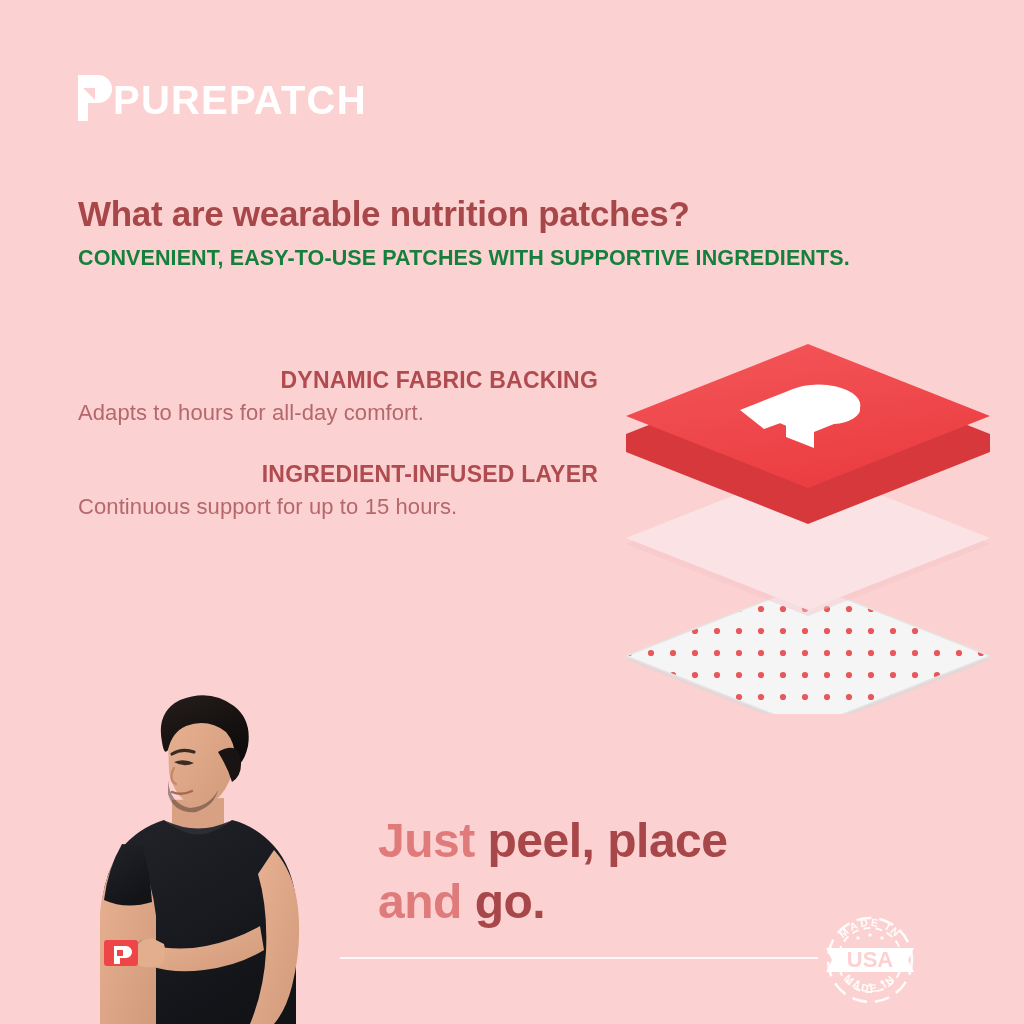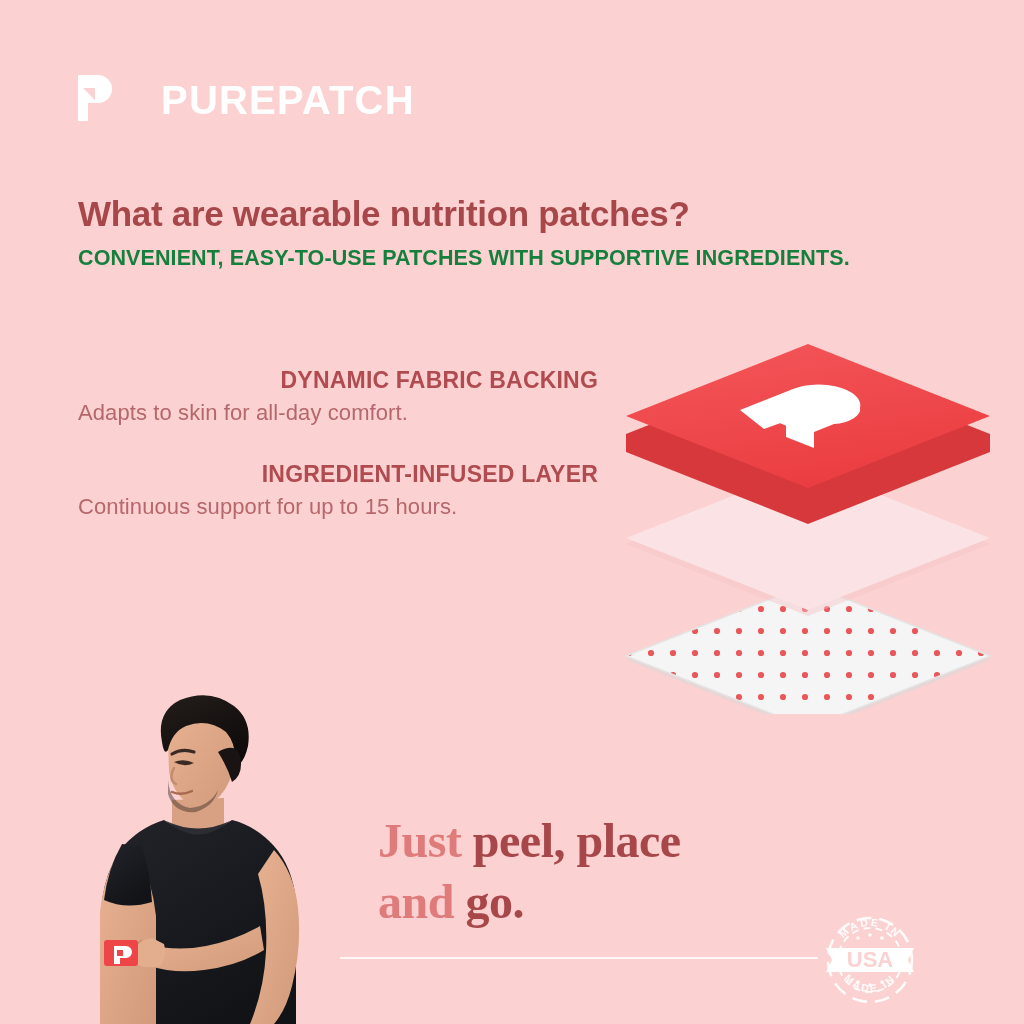--- a/index.html
+++ b/index.html
@@ -25,21 +25,20 @@
   }
 
   
   .logo {
     position: absolute;
     left: 78px;
     top: 76px;
     display: flex;
     align-items: center;
     height: 48px;
-    gap: 48px;
   }
   .logo-mark { display: block; }
   .logo-word {
     font-size: 40px;
     font-weight: bold;
     letter-spacing: 1.2px;
     color: #FFFFFF;
     line-height: 1;
     margin-left: 1px;
   }
@@ -109,21 +108,20 @@
   
   .tagline {
     position: absolute;
     left: 378px;
     top: 810px;
     font-size: 48px;
     font-weight: bold;
     line-height: 1.28;
     letter-spacing: -0.5px;
     color: #A8474A;
-    font-family: Liberation Serif, serif;
   }
   .tag-light { color: #E07B7B; }
   .tag-dark  { color: #A8474A; }
 
   
   .divider {
     position: absolute;
     left: 340px;
     top: 957px;
     width: 478px;
@@ -167,21 +165,21 @@
     </span>
     <span class="logo-word">PUREPATCH</span>
   </div>
 
   <div class="headline">What are wearable nutrition patches?</div>
   <div class="subheadline">CONVENIENT, EASY-TO-USE PATCHES WITH SUPPORTIVE INGREDIENTS.</div>
 
   <div class="features">
     <div class="feature">
       <div class="feature-title">DYNAMIC FABRIC BACKING</div>
-      <div class="feature-desc">Adapts to skin for all-day comfort.</div>
+      <div class="feature-desc">Adapts to hours for all-day comfort.</div>
     </div>
     <div class="feature">
       <div class="feature-title">INGREDIENT-INFUSED LAYER</div>
       <div class="feature-desc">Continuous support for up to 15 hours.</div>
     </div>
   </div>
 
   <div class="layers">
     <svg width="390" height="380" viewBox="0 0 390 380">
       <defs>

